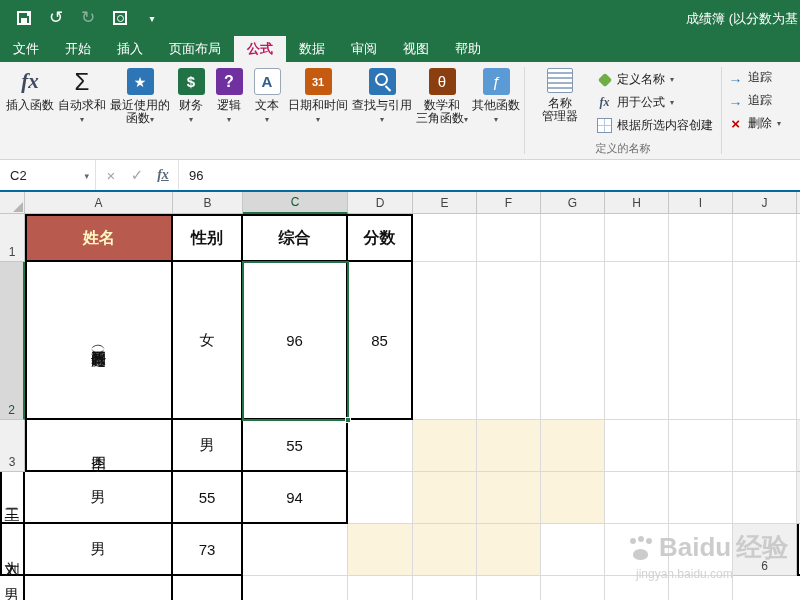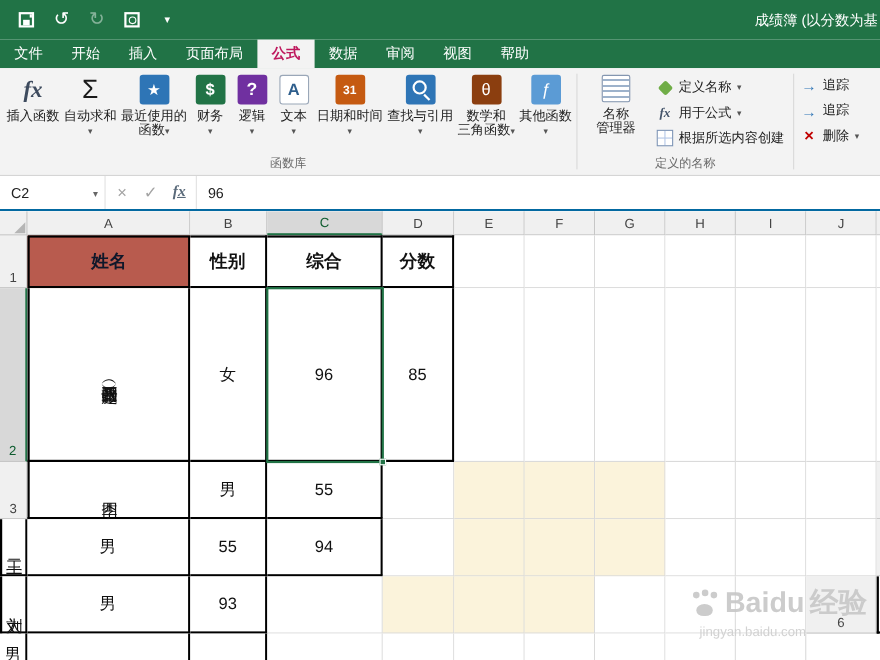--- a/index.html
+++ b/index.html
@@ -83,21 +83,21 @@
   .corner::after { content:""; position:absolute; right:1px; bottom:1px; border-left:10px solid transparent; border-bottom:10px solid #B5B5B5; }
   .colhdr { background:#F0F0F0; border-right:1px solid #C6C6C6; border-bottom:1px solid #C6C6C6; display:flex; align-items:center; justify-content:center; font-size:12px; color:#444; }
   .colhdr.sel { background:#D8D8D8; border-bottom:2px solid #217346; color:#0E5C2F; }
   .rowhdr { background:#F0F0F0; border-right:1px solid #C6C6C6; border-bottom:1px solid #C6C6C6; display:flex; align-items:flex-end; justify-content:center; font-size:12px; color:#444; padding-bottom:2px; }
   .rowhdr.sel { background:#D8D8D8; border-right:2px solid #217346; color:#0E5C2F; }
   .cell { display:flex; align-items:center; justify-content:center; font-size:15px; color:#111; background:#fff; text-align:center; }
   .plain { border-right:1px solid #DADADA; border-bottom:1px solid #DADADA; }
   .tbl { border-right:2px solid #000; border-bottom:2px solid #000; }
   .tbl-l { border-left:2px solid #000; }
   .tbl-t { border-top:2px solid #000; }
-  .c-red { background:#B85B4E; color:#0f172a; font-weight:bold; font-size:16px; }
+  .c-red { background:#B85B4E; color:#fef9c3; font-weight:bold; font-size:16px; }
   .c-th { font-weight:bold; font-size:16px; }
   .c-name { writing-mode:vertical-rl; padding:2px 0; line-height:1.0; }
   .c-long { padding:24px 0; }
   .gray { background:#BFBFBF; }
   .c-yellow { background:#FBF3DB; }
   .selbox { position:absolute; border:2px solid #217346; pointer-events:none; }
   .handle { position:absolute; right:-4px; bottom:-4px; width:6px; height:6px; background:#217346; border:1px solid #fff; }
 
   
   .watermark { position:absolute; left:628px; top:338px; color:#C8C8C8; opacity:.92; }
@@ -190,21 +190,20 @@
             <span class="ic ic-math"></span>
             <div class="blabel">数学和</div>
             <div class="blabel l2"><span>三角函数</span><span class="caret">▾</span></div>
           </div>
           <div class="bigbtn">
             <span class="ic ic-more"></span>
             <div class="blabel">其他函数</div>
             <div class="blabel l2"><span class="caret">▾</span></div>
           </div>
         </div>
-      <div class="grp-label">函数库</div>
     </div>
     <div class="vsep"></div>
     <div class="rgroup dn">
       <div class="dn-inner">
         <div class="bigbtn nm">
           <span class="ic ic-nm"></span>
           <div class="blabel">名称</div>
           <div class="blabel">管理器</div>
         </div>
         <div class="smallcol" id="dn-small">
@@ -316,21 +315,21 @@
         <div class="cell plain"></div>
         <div class="cell plain c-yellow"></div>
         <div class="cell plain c-yellow"></div>
         <div class="cell plain c-yellow"></div>
         <div class="cell plain"></div>
         <div class="cell plain"></div>
         <div class="cell plain"></div>
         <div class="rowhdr">5</div>
         <div class="cell tbl tbl-l c-name">刘大</div>
         <div class="cell tbl">男</div>
-        <div class="cell tbl">93</div>
+        <div class="cell tbl">73</div>
         <div class="cell plain"></div>
         <div class="cell plain c-yellow"></div>
         <div class="cell plain c-yellow"></div>
         <div class="cell plain c-yellow"></div>
         <div class="cell plain"></div>
         <div class="cell plain"></div>
         <div class="cell plain"></div>
         <div class="rowhdr">6</div>
         <div class="cell tbl tbl-l c-name">赵</div>
         <div class="cell tbl">男</div>

